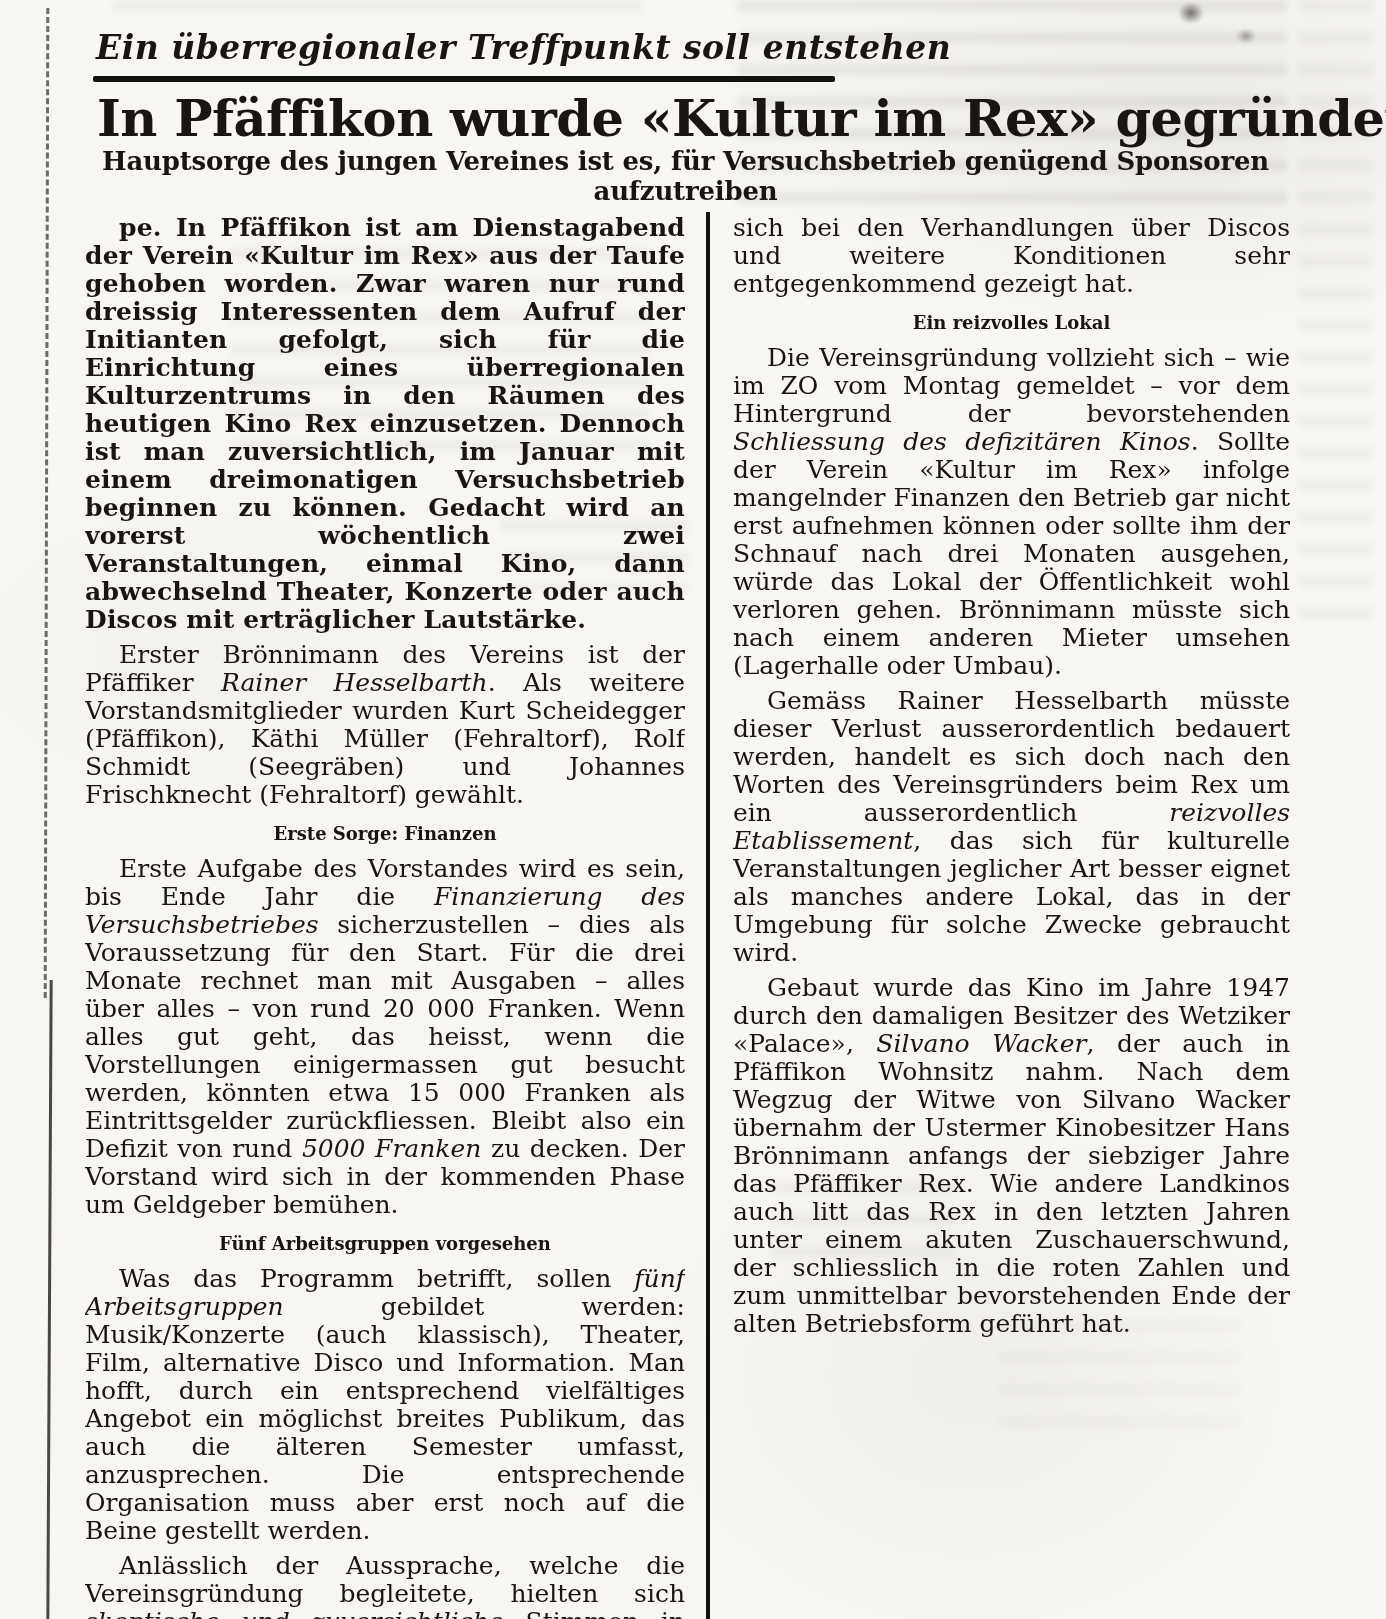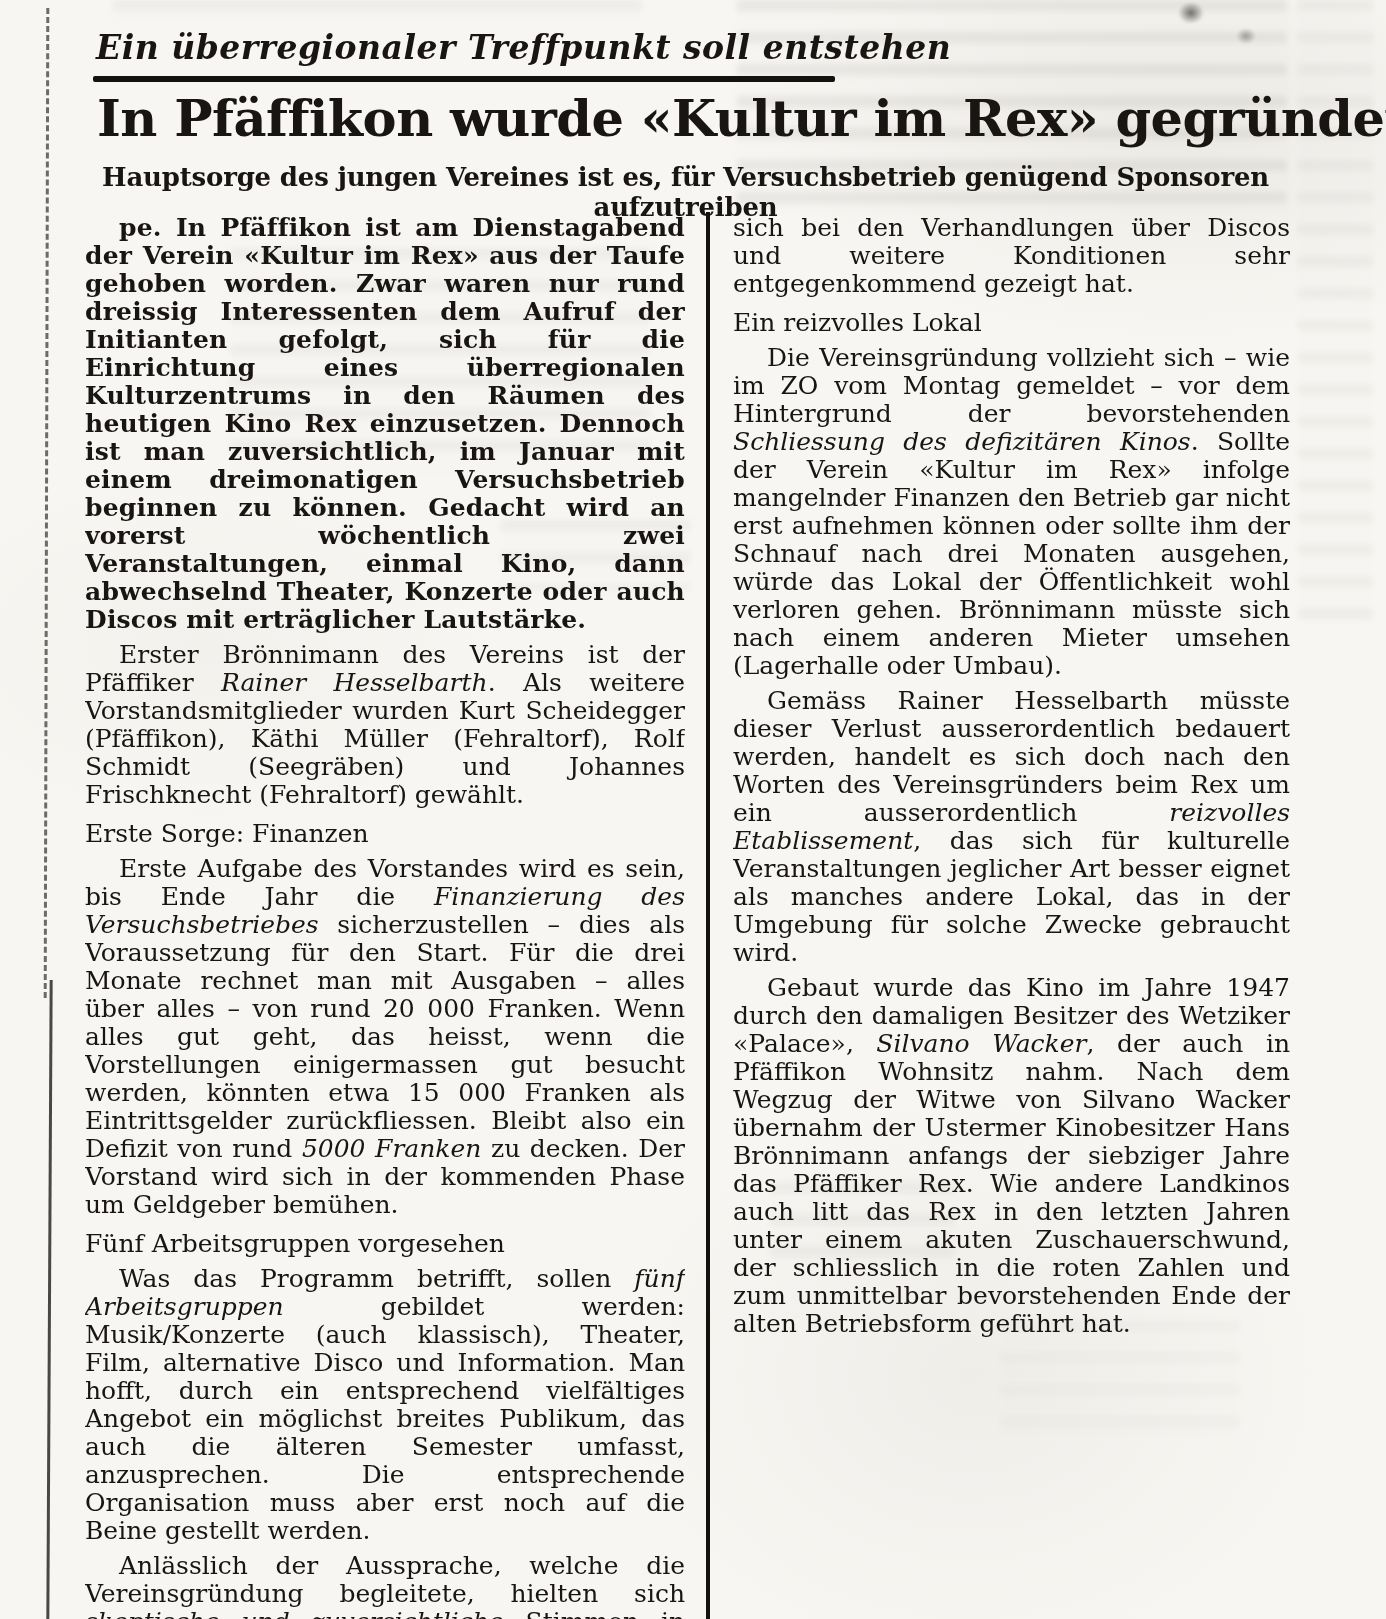--- a/index.html
+++ b/index.html
@@ -53,42 +53,42 @@
   .kicker-rule{
     position:absolute;left:93px;top:76px;width:742px;height:6px;
     background:#14120f;border-radius:2px;
   }
   .headline{
     position:absolute;left:97px;top:88px;margin:0;
     font-size:51px;font-weight:bold;letter-spacing:-.5px;
     white-space:nowrap;
   }
   .subtitle{
-    position:absolute;left:80px;right:95px;top:162px;margin:0;
+    position:absolute;left:80px;right:95px;top:146px;margin:0;
     text-align:center;font-size:26px;font-weight:bold;letter-spacing:-.2px;
   }
   
   .col{
     position:absolute;top:214px;height:1405px;overflow:hidden;
     font-size:25px;line-height:28px;
     text-align:justify;
     hyphens:auto;-webkit-hyphens:auto;
   }
   .col-left{left:85px;width:600px;}
   .col-right{left:733px;width:557px;}
   .divider{
     position:absolute;left:706px;top:212px;bottom:0;width:4px;
     background:#14120f;
   }
   .para{margin:0 0 7px 0;}
   .para.indent{text-indent:34px;}
   .para.bold{font-weight:bold;letter-spacing:.2px;}
   .subhead{
     margin:11px 0 7px 0;
-    font-size:25px;font-weight:normal;
+    text-align:center;font-size:18px;font-weight:bold;
   }
   i{}
 </style>
 </head>
 <body>
 
 <div id="page">
 
   <div class="bleed light" style="left:112px;top:0;width:530px;height:24px;"></div>
   <div class="bleed" style="left:737px;top:0;width:550px;height:212px;"></div>

